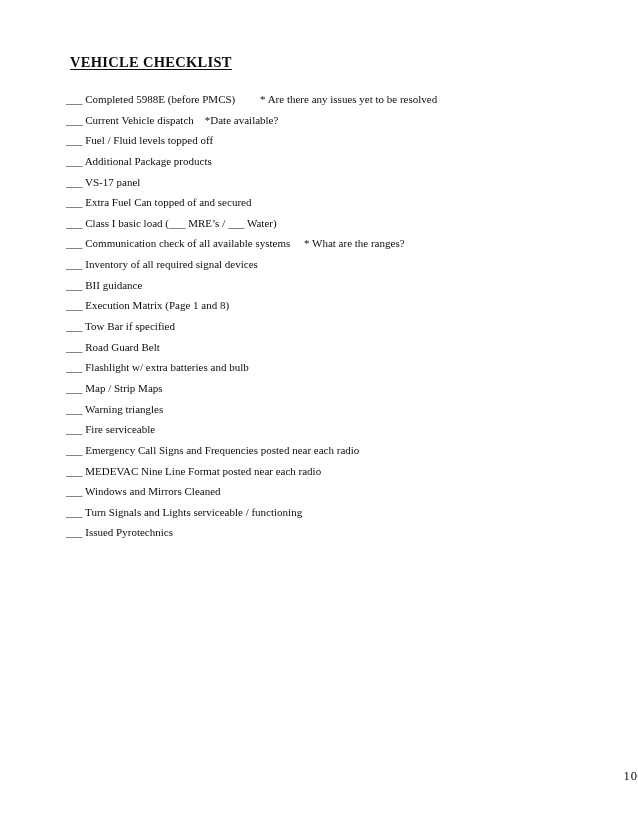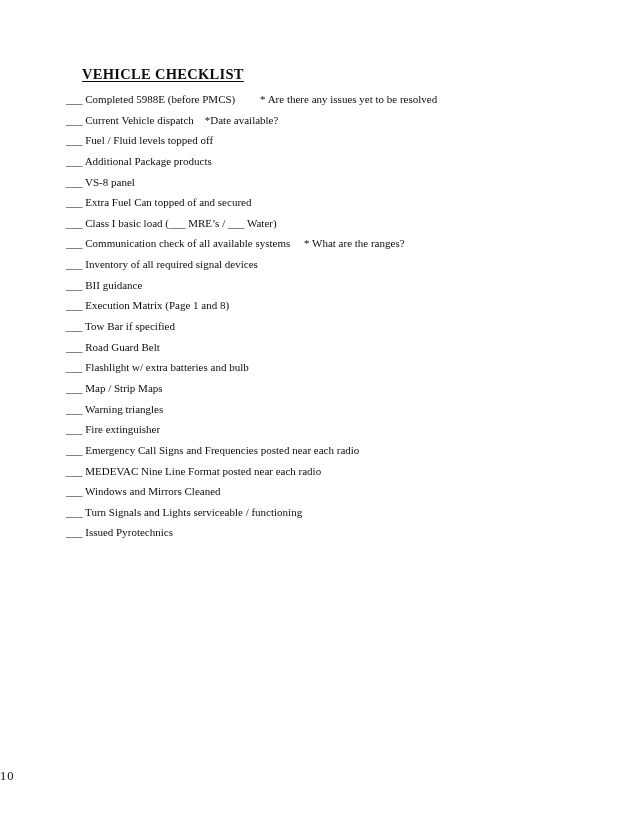--- a/index.html
+++ b/index.html
@@ -17,21 +17,21 @@
   }
   .page {
     position: absolute;
     inset: 0;
     background: #ffffff;
   }
   .doc-title {
     position: absolute;
     left: 66px;
     top: 50px;
-    margin: 16px;
+    margin: 4px;
     font-size: 14.5px;
     font-weight: bold;
     letter-spacing: 0.3px;
     text-decoration: underline;
     text-underline-offset: 2px;
     white-space: pre;
   }
   .checklist {
     position: absolute;
     left: 66px;
@@ -42,51 +42,51 @@
     font-size: 11px;
     line-height: 20.65px;
     height: 20.65px;
     white-space: pre;
   }
   .page-footer {
     position: absolute;
     left: 0;
     right: 0;
     top: 766px;
-    text-align: left;
+    text-align: right;
   }
   .page-number {
     font-size: 12.5px;
     letter-spacing: 1px;
   }
 </style>
 </head>
 <body>
 
 <main class="page">
   <h1 class="doc-title">VEHICLE CHECKLIST</h1>
 
   <div class="checklist">
       <div class="checklist-line">___ Completed 5988E (before PMCS)         * Are there any issues yet to be resolved</div>
       <div class="checklist-line">___ Current Vehicle dispatch    *Date available?</div>
       <div class="checklist-line">___ Fuel / Fluid levels topped off</div>
       <div class="checklist-line">___ Additional Package products</div>
-      <div class="checklist-line">___ VS-8 panel</div>
+      <div class="checklist-line">___ VS-17 panel</div>
       <div class="checklist-line">___ Extra Fuel Can topped of and secured</div>
       <div class="checklist-line">___ Class I basic load (___ MRE’s / ___ Water)</div>
       <div class="checklist-line">___ Communication check of all available systems     * What are the ranges?</div>
       <div class="checklist-line">___ Inventory of all required signal devices</div>
       <div class="checklist-line">___ BII guidance</div>
       <div class="checklist-line">___ Execution Matrix (Page 1 and 8)</div>
       <div class="checklist-line">___ Tow Bar if specified</div>
       <div class="checklist-line">___ Road Guard Belt</div>
       <div class="checklist-line">___ Flashlight w/ extra batteries and bulb</div>
       <div class="checklist-line">___ Map / Strip Maps</div>
       <div class="checklist-line">___ Warning triangles</div>
-      <div class="checklist-line">___ Fire extinguisher</div>
+      <div class="checklist-line">___ Fire serviceable</div>
       <div class="checklist-line">___ Emergency Call Signs and Frequencies posted near each radio</div>
       <div class="checklist-line">___ MEDEVAC Nine Line Format posted near each radio</div>
       <div class="checklist-line">___ Windows and Mirrors Cleaned</div>
       <div class="checklist-line">___ Turn Signals and Lights serviceable / functioning</div>
       <div class="checklist-line">___ Issued Pyrotechnics</div>
     </div>
 
   <footer class="page-footer">
     <span class="page-number">10</span>
   </footer>

